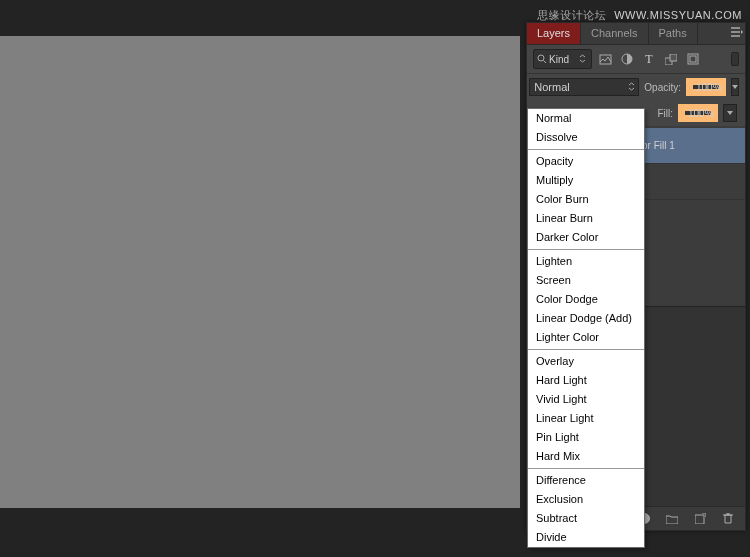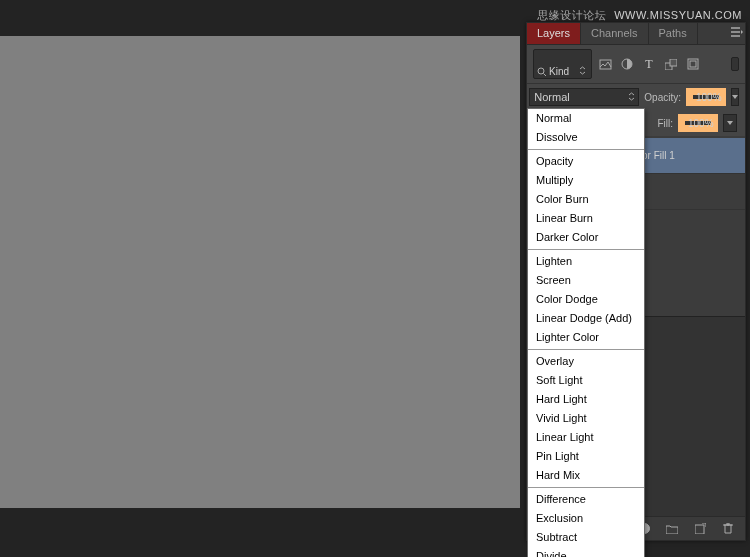--- a/index.html
+++ b/index.html
@@ -7,21 +7,21 @@
 .canvas{position:absolute;left:0;top:36px;width:520px;height:472px;background:#808080}
 .watermark{position:absolute;top:8px;right:8px;color:#888;font-size:10px;letter-spacing:.5px}
 .watermark b{color:#aaa;font-weight:400;margin-right:8px}
 .panel{position:absolute;right:4px;top:22px;width:220px;background:#454545;border:1px solid #2a2a2a;box-shadow:0 0 4px rgba(0,0,0,.5)}
 .tabs{display:flex;background:#3a3a3a;border-bottom:1px solid #2a2a2a;position:relative;height:22px}
 .tab{padding:4px 10px;color:#9a9a9a;cursor:pointer;border-right:1px solid #2a2a2a}
 .tab.active{background:#7f1d1d;color:#ddd}
 .flyout{position:absolute;right:2px;top:4px;cursor:pointer}
 .row{display:flex;align-items:center;padding:4px 6px;gap:4px}
 .filter-row{border-bottom:1px solid #333}
-.search{display:flex;align-items:flex-end;background:#333;border:1px solid #222;border-radius:2px;padding:1px 3px;height:30px}
+.search{display:flex;align-items:center;background:#333;border:1px solid #222;border-radius:2px;padding:1px 3px;height:20px}
 .search svg{margin-right:2px}
 .dd{background:#333;border:1px solid #222;height:18px;display:flex;align-items:center;padding:0 4px;position:relative;cursor:pointer}
 .dd .arr{position:absolute;right:3px;top:50%;transform:translateY(-50%)}
 .iconbtn{width:18px;height:18px;display:flex;align-items:center;justify-content:center;cursor:pointer;color:#aaa}
 .opacity-row{justify-content:flex-end;gap:5px}
 .lbl{color:#bbb;font-size:10px}
 .valbox{background:#333;border:7px solid #fdba74;width:40px;height:18px;display:flex;align-items:center;padding:0 3px;font-size:10px}
 .ddbtn{width:14px;height:18px;background:#333;border:1px solid #222;display:flex;align-items:center;justify-content:center;cursor:pointer}
 .blend-dd{width:110px;font-size:10px}
 .lock-row{justify-content:space-between;padding-right:8px}
@@ -231,21 +231,20 @@
   <div class="item">Linear Burn</div>
   <div class="item">Darker Color</div>
   <hr>
   <div class="item">Lighten</div>
   <div class="item">Screen</div>
   <div class="item">Color Dodge</div>
   <div class="item">Linear Dodge (Add)</div>
   <div class="item">Lighter Color</div>
   <hr>
   <div class="item">Overlay</div>
-  <div class="item">Soft Light</div>
   <div class="item">Hard Light</div>
   <div class="item">Vivid Light</div>
   <div class="item">Linear Light</div>
   <div class="item">Pin Light</div>
   <div class="item">Hard Mix</div>
   <hr>
   <div class="item">Difference</div>
   <div class="item">Exclusion</div>
   <div class="item">Subtract</div>
   <div class="item">Divide</div>

